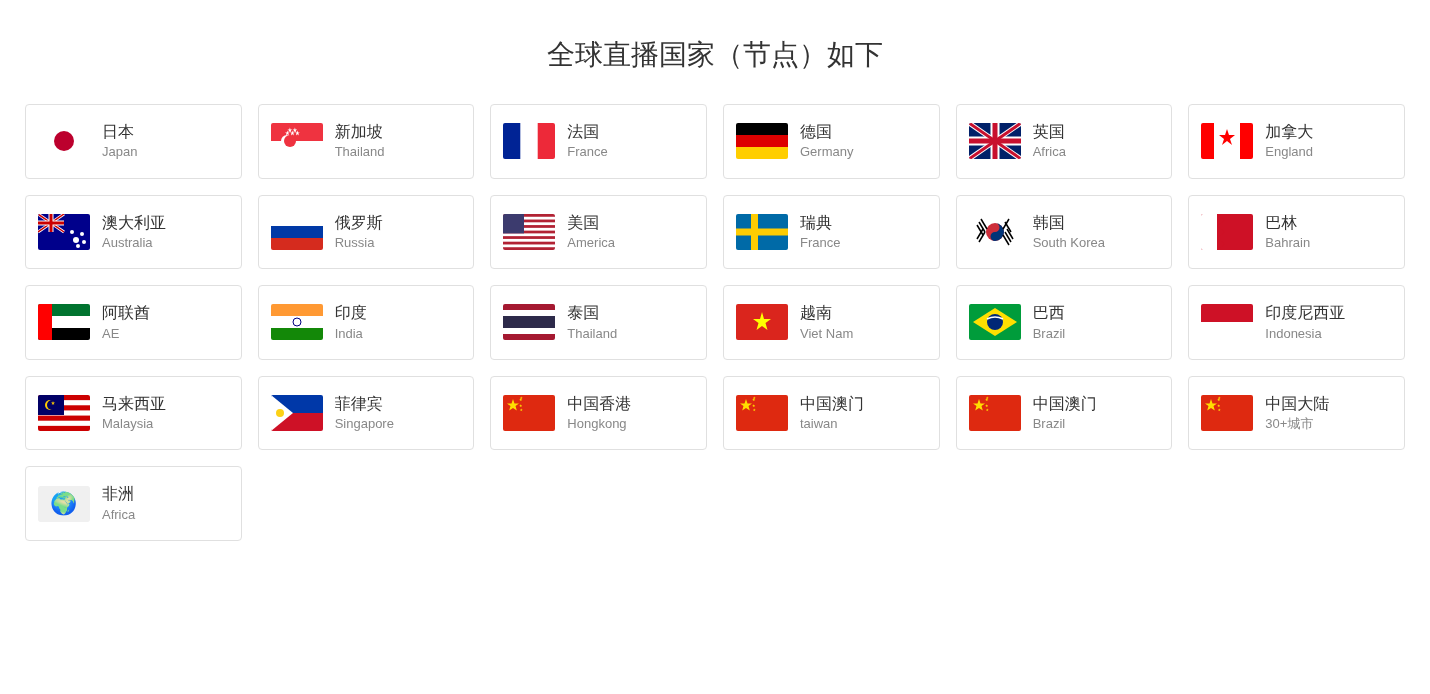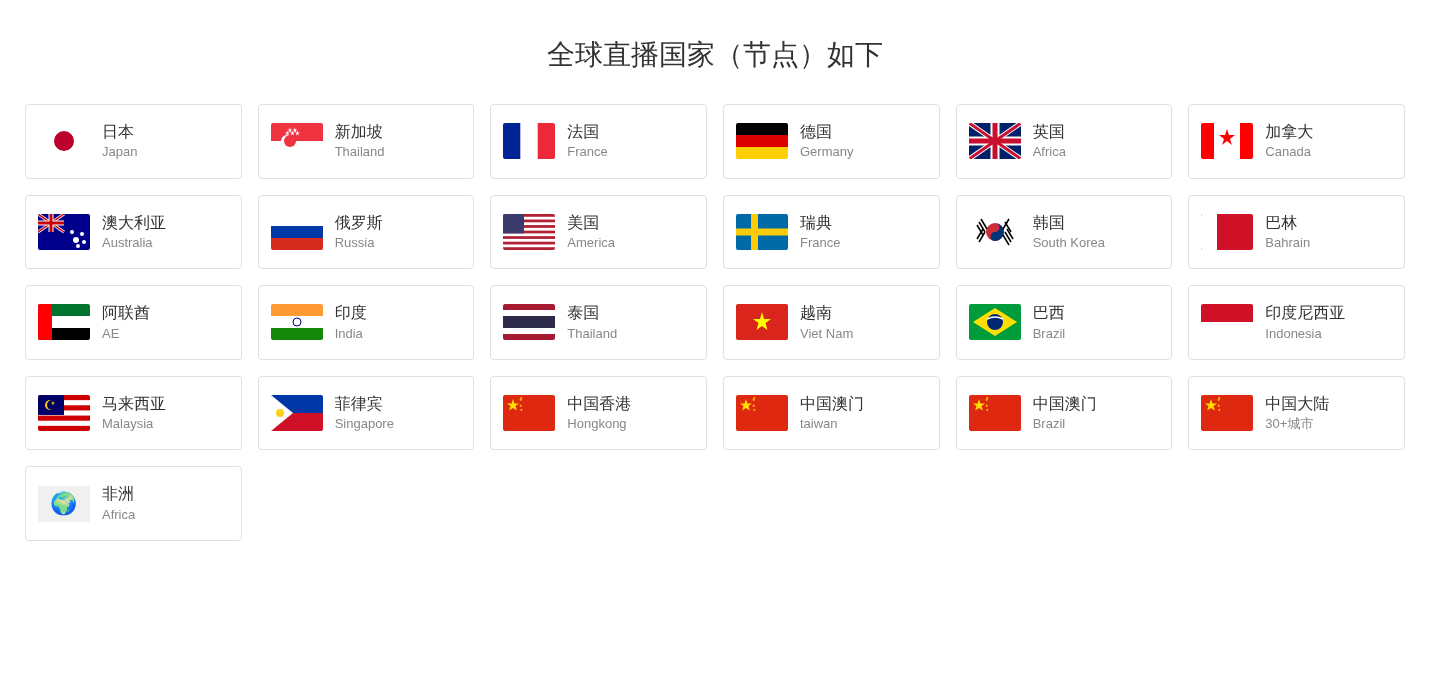--- a/index.html
+++ b/index.html
@@ -152,21 +152,21 @@
       <div class="flag">
         <svg viewBox="0 0 52 36" xmlns="http://www.w3.org/2000/svg">
       <rect width="52" height="36" fill="white"></rect>
       <rect width="13" height="36" fill="#FF0000"></rect>
       <rect x="39" width="13" height="36" fill="#FF0000"></rect>
       <path d="M26,6 L28,12 L34,12 L29,16 L31,22 L26,18 L21,22 L23,16 L18,12 L24,12 Z" fill="#FF0000"></path>
     </svg>
       </div>
       <div class="card-text">
         <span class="card-cn">加拿大</span>
-        <span class="card-en">Canada</span>
+        <span class="card-en">England</span>
       </div>
     </div>
     <div class="card">
       <div class="flag">
         <svg viewBox="0 0 52 36" xmlns="http://www.w3.org/2000/svg">
       <rect width="52" height="36" fill="#00008B"></rect>
       <rect width="26" height="18" fill="#00008B"></rect>
       <line x1="0" y1="0" x2="26" y2="18" stroke="white" stroke-width="3"></line>
       <line x1="26" y1="0" x2="0" y2="18" stroke="white" stroke-width="3"></line>
       <line x1="0" y1="0" x2="26" y2="18" stroke="#CC0000" stroke-width="1.5"></line>

